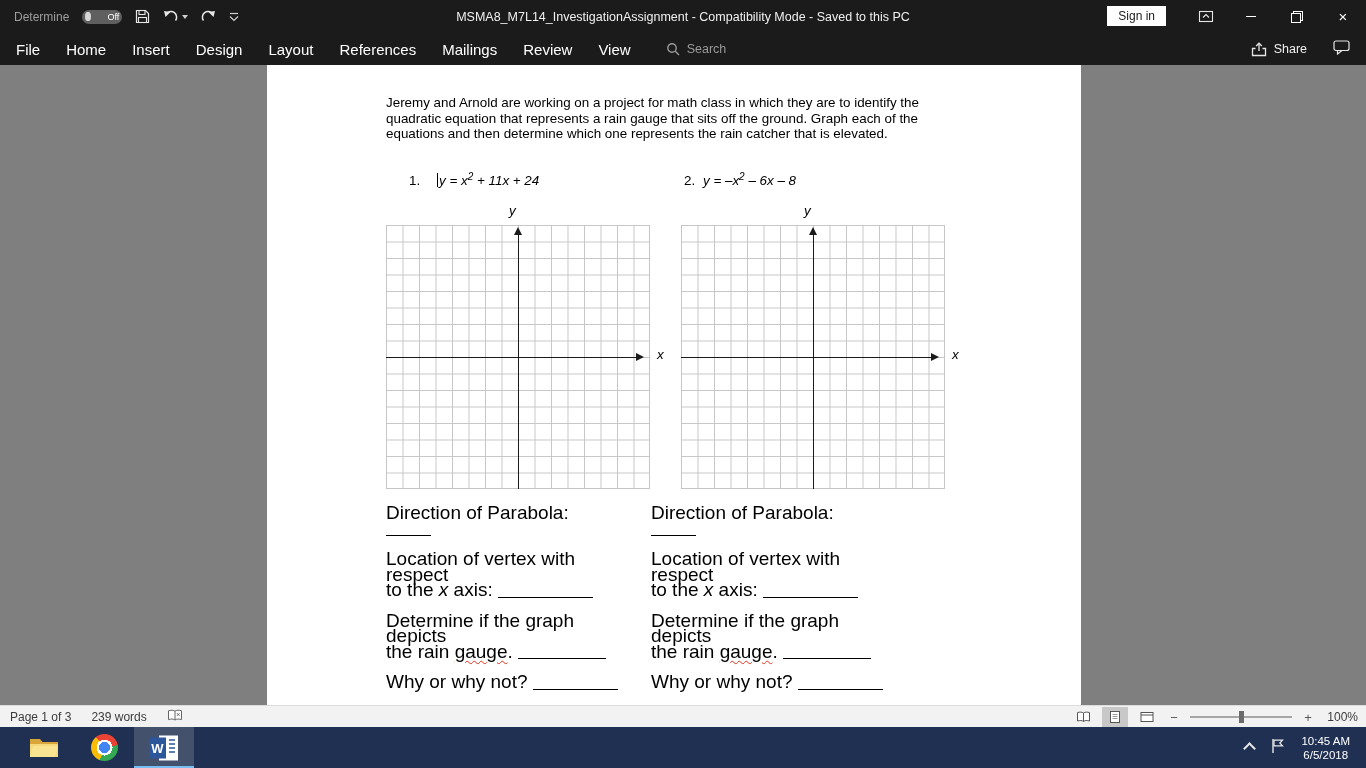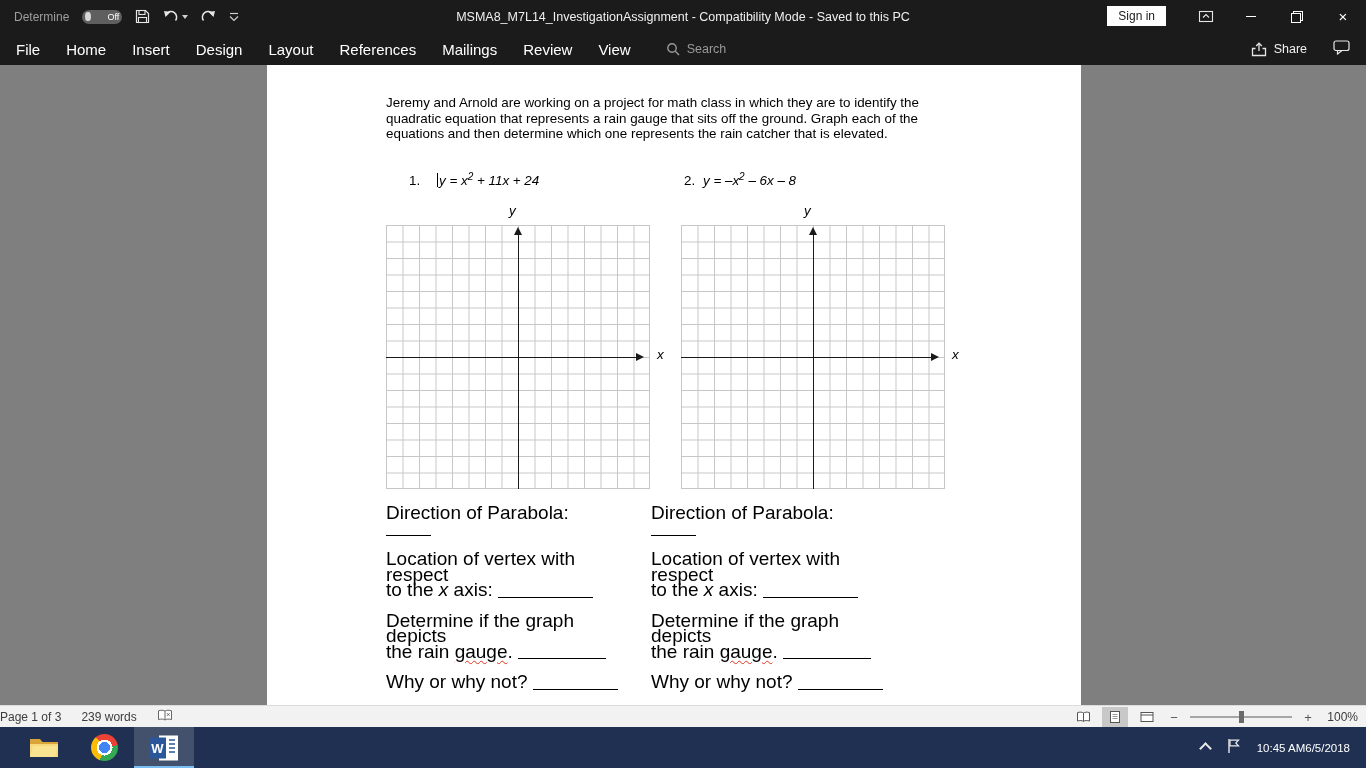--- a/index.html
+++ b/index.html
@@ -77,21 +77,21 @@
   .blankline{width:186px;border-bottom:1px solid #000;height:0;margin-top:19px}
   .blankline + .blankline{margin-top:23px}
   .squiggle{text-decoration-line:underline;text-decoration-style:wavy;
             text-decoration-color:#e0341f;text-decoration-thickness:1px;text-underline-offset:2px}
   .ital{font-style:italic}
 
   
   .statusbar{position:absolute;top:705px;left:0;right:0;height:22px;background:#f2f2f2;
              border-top:1px solid #dcdcdc;display:flex;align-items:center;
              font-size:12px;color:#3c3c3c}
-  .sb-left{display:flex;align-items:center;gap:20px;}
+  .sb-left{display:flex;align-items:center;gap:20px;padding-left:10px}
   .sb-right{margin-left:auto;display:flex;align-items:center;gap:6px;padding-right:8px}
   .viewbtn{width:26px;height:20px;display:flex;align-items:center;justify-content:center}
   .viewbtn.sel{background:#c8c8c8}
   .zoombtn{width:16px;text-align:center;color:#555;font-size:13px}
   .slider{position:relative;width:102px;height:20px;display:inline-block;margin:0 2px}
   .slider .track{position:absolute;left:0;right:0;top:9px;height:2px;background:#a6a6a6}
   .slider .thumb{position:absolute;left:49px;top:4px;width:5px;height:12px;background:#6b6b6b}
   .zoomlvl{width:36px;text-align:right}
 
   
@@ -99,21 +99,21 @@
            display:flex;align-items:center;color:#fff;z-index:6}
   .tb-btn{width:60px;height:41px;display:flex;align-items:center;justify-content:center}
   .tb-btn.first{margin-left:14px}
   .tb-btn.active{background:rgba(255,255,255,.16);box-shadow:inset 0 -2px 0 #79bdf2}
   .chrome{width:27px;height:27px;border-radius:50%;
           background:radial-gradient(circle at center,#4285f4 0 5.5px,#ffffff 5.5px 8px,rgba(0,0,0,0) 8px),
                      conic-gradient(from -40deg,#ea4335 0 120deg,#34a853 0 240deg,#fbbc05 0 360deg)}
   .tray{margin-left:auto;display:flex;align-items:center;gap:17px;padding-right:16px}
   .chevup{width:7px;height:7px;border:solid #e8e8e8;border-width:2px 0 0 2px;
           transform:rotate(45deg);display:inline-block;margin-top:4px}
-  .clock{display:flex;align-items:center;font-size:11.5px;line-height:14px}
+  .clock{display:flex;flex-direction:column;align-items:center;font-size:11.5px;line-height:14px}
 </style>
 </head>
 <body>
 
 <div class="titlebar">
   <div class="title-center">MSMA8_M7L14_InvestigationAssignment  -  Compatibility Mode  -  Saved to this PC</div>
   <div class="qat">
     <span class="autosave-label">Determine</span>
     <span class="toggle">
       <span class="knob"></span>

